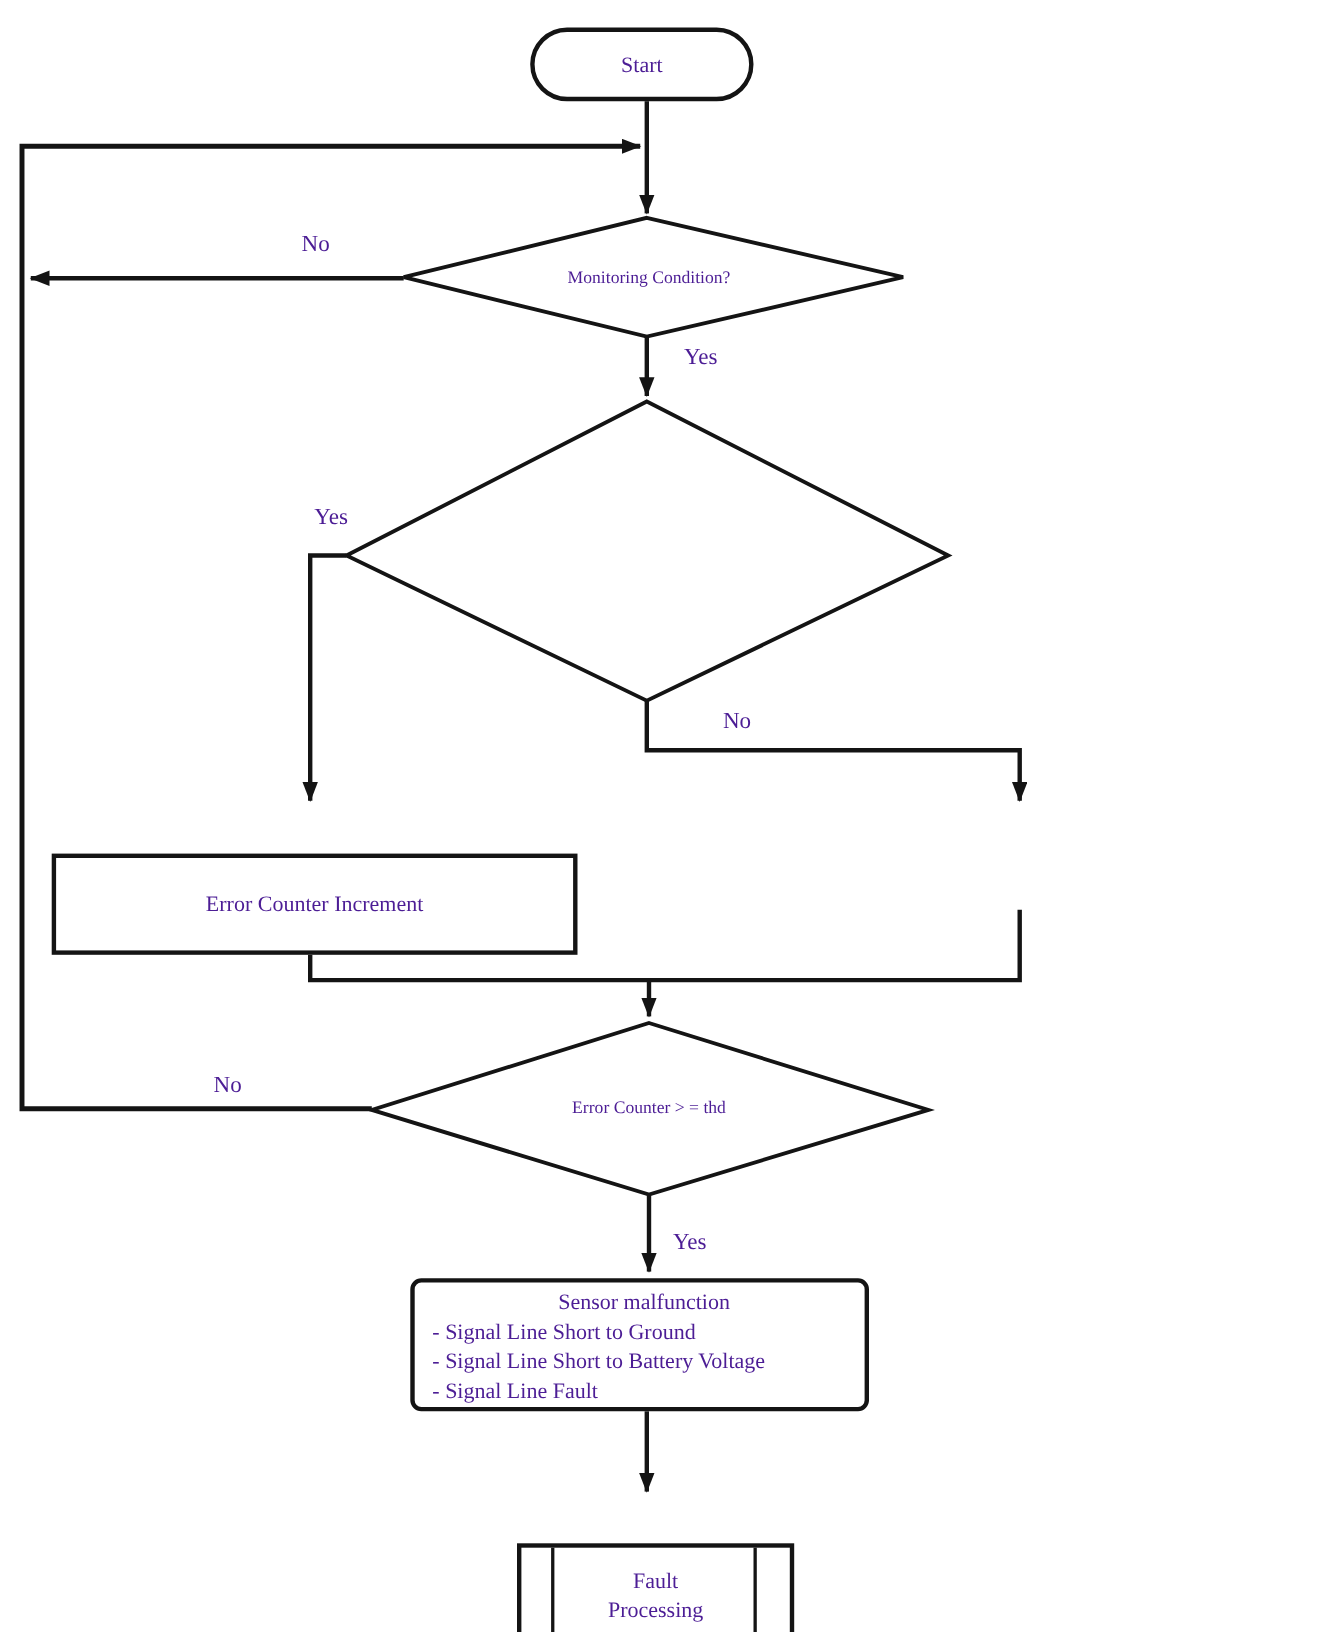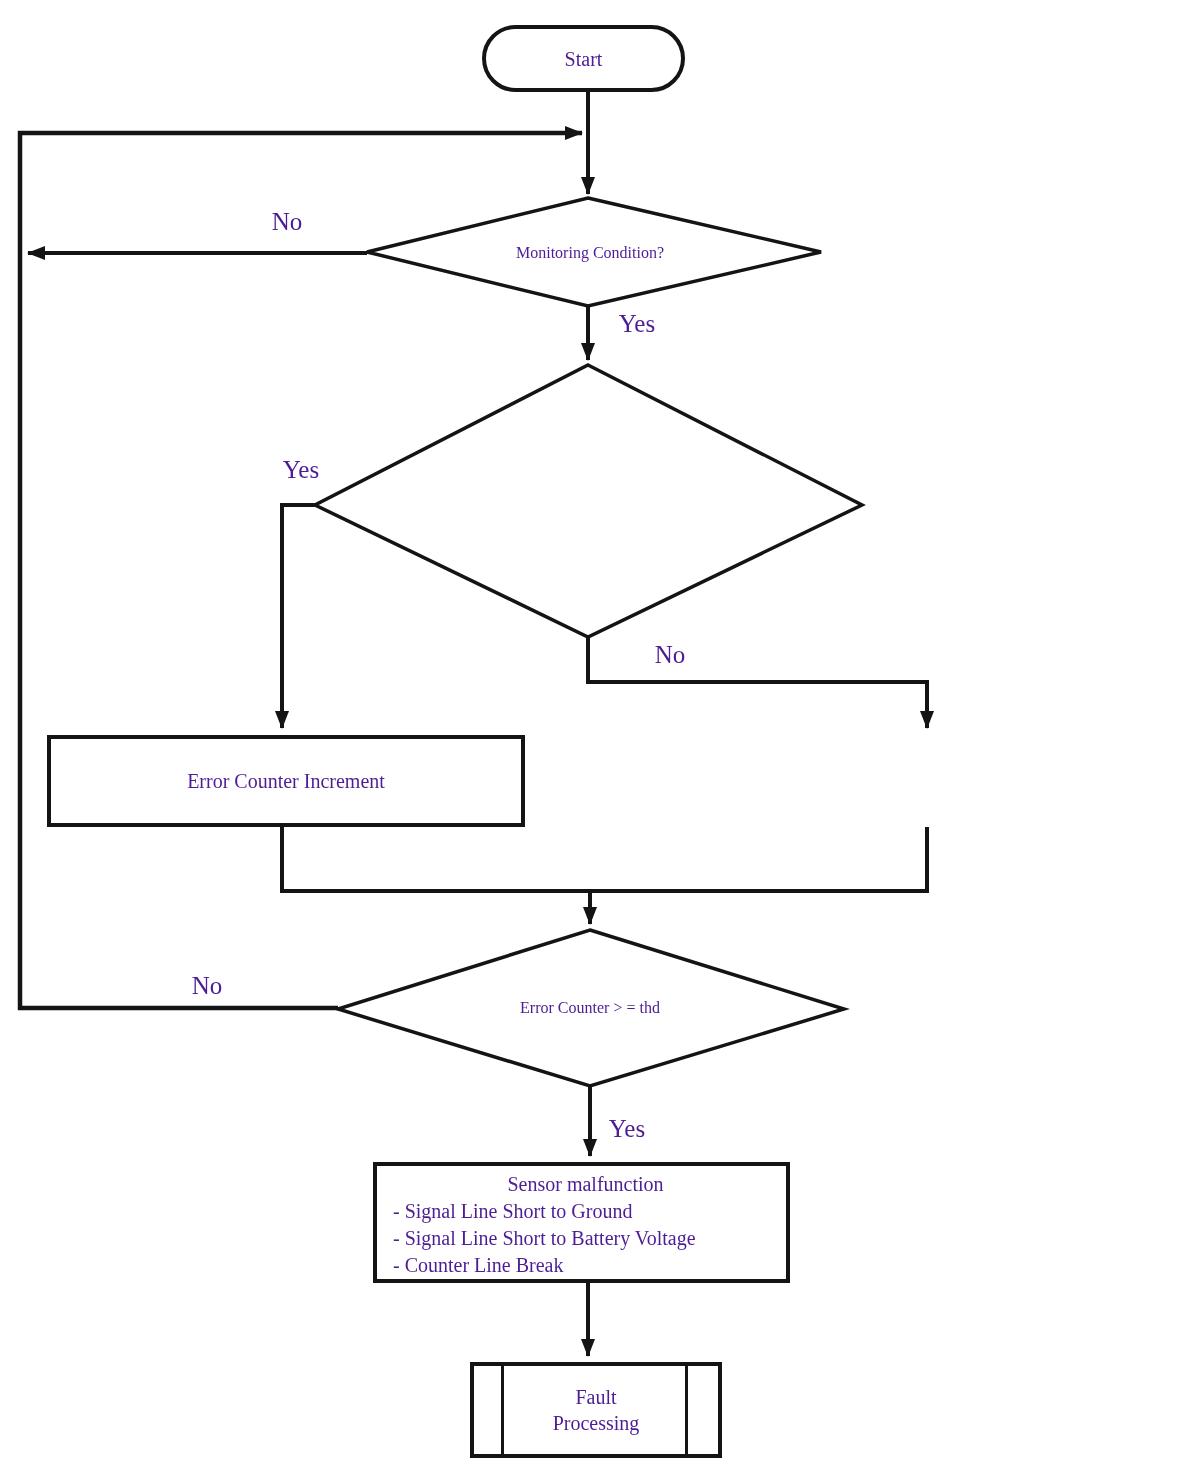--- a/index.html
+++ b/index.html
@@ -8,28 +8,28 @@
     font-family:"Liberation Serif","DejaVu Serif",serif; color:#4c1d95;
     overflow:hidden;
   }
   .wires { position:absolute; left:0; top:0; }
   .node {
     position:absolute; box-sizing:border-box; background:#ffffff;
     display:flex; align-items:center; justify-content:center;
     text-align:center; font-size:20px; line-height:1.3;
   }
   .terminator { border:4px solid #141414; border-radius:34px; }
-  .rect { border:4px solid #141414; }
+  .rect { border:4px solid #141414;margin-top:41px; }
   .overlay {
     position:absolute; display:flex; align-items:center; justify-content:center;
     text-align:right; font-size:16px; line-height:1.35; white-space:pre-line;
     pointer-events:none;
   }
   .edge-label {
-    position:absolute; font-size:25px; transform:translate(-50%,-50%);
+    position:absolute; font-size:21px; transform:translate(-50%,-50%);
     white-space:nowrap;
   }
   .sensor-box {
     position:absolute; box-sizing:border-box; background:#ffffff;
     border:4px solid #141414; font-size:20px; line-height:1.35;
     padding:5px 8px 5px 16px;
   }
   .sensor-title { text-align:center; }
   .sensor-item { text-align:left; }
   .pp-bar { position:absolute; top:0; bottom:0; width:3px; background:#141414; }
@@ -67,25 +67,25 @@
     <span>Start</span>
   </div>
 
   <div class="overlay" style="left:400px; top:225px; width:380px; height:55px;">Monitoring Condition?</div>
   <div class="overlay" style="left:390px; top:980px; width:400px; height:55px;">Error Counter &gt; = thd</div>
 
   <div class="node rect" style="left:47px; top:735px; width:478px; height:92px;">
     <span>Error Counter Increment</span>
   </div>
 
-  <div class="sensor-box" style="left:373px; top:1162px; width:417px; height:121px;">
+  <div class="sensor-box" style="left:373px; top:1162px; width:417px; height:121px;border-radius:10px;">
     <div class="sensor-title">Sensor malfunction</div>
     <div class="sensor-item">- Signal Line Short to Ground</div>
     <div class="sensor-item">- Signal Line Short to Battery Voltage</div>
-    <div class="sensor-item">- Counter Line Break</div>
+    <div class="sensor-item">- Signal Line Fault</div>
   </div>
 
   <div class="node rect pre" style="left:470px; top:1362px; width:252px; height:96px;">
     <div class="pp-bar" style="left:27px;"></div>
     <div class="pp-bar" style="right:30px;"></div>
     <span class="pre">Fault
 Processing</span>
   </div>
 
   <span class="edge-label" style="left:287px; top:222px;">No</span>

